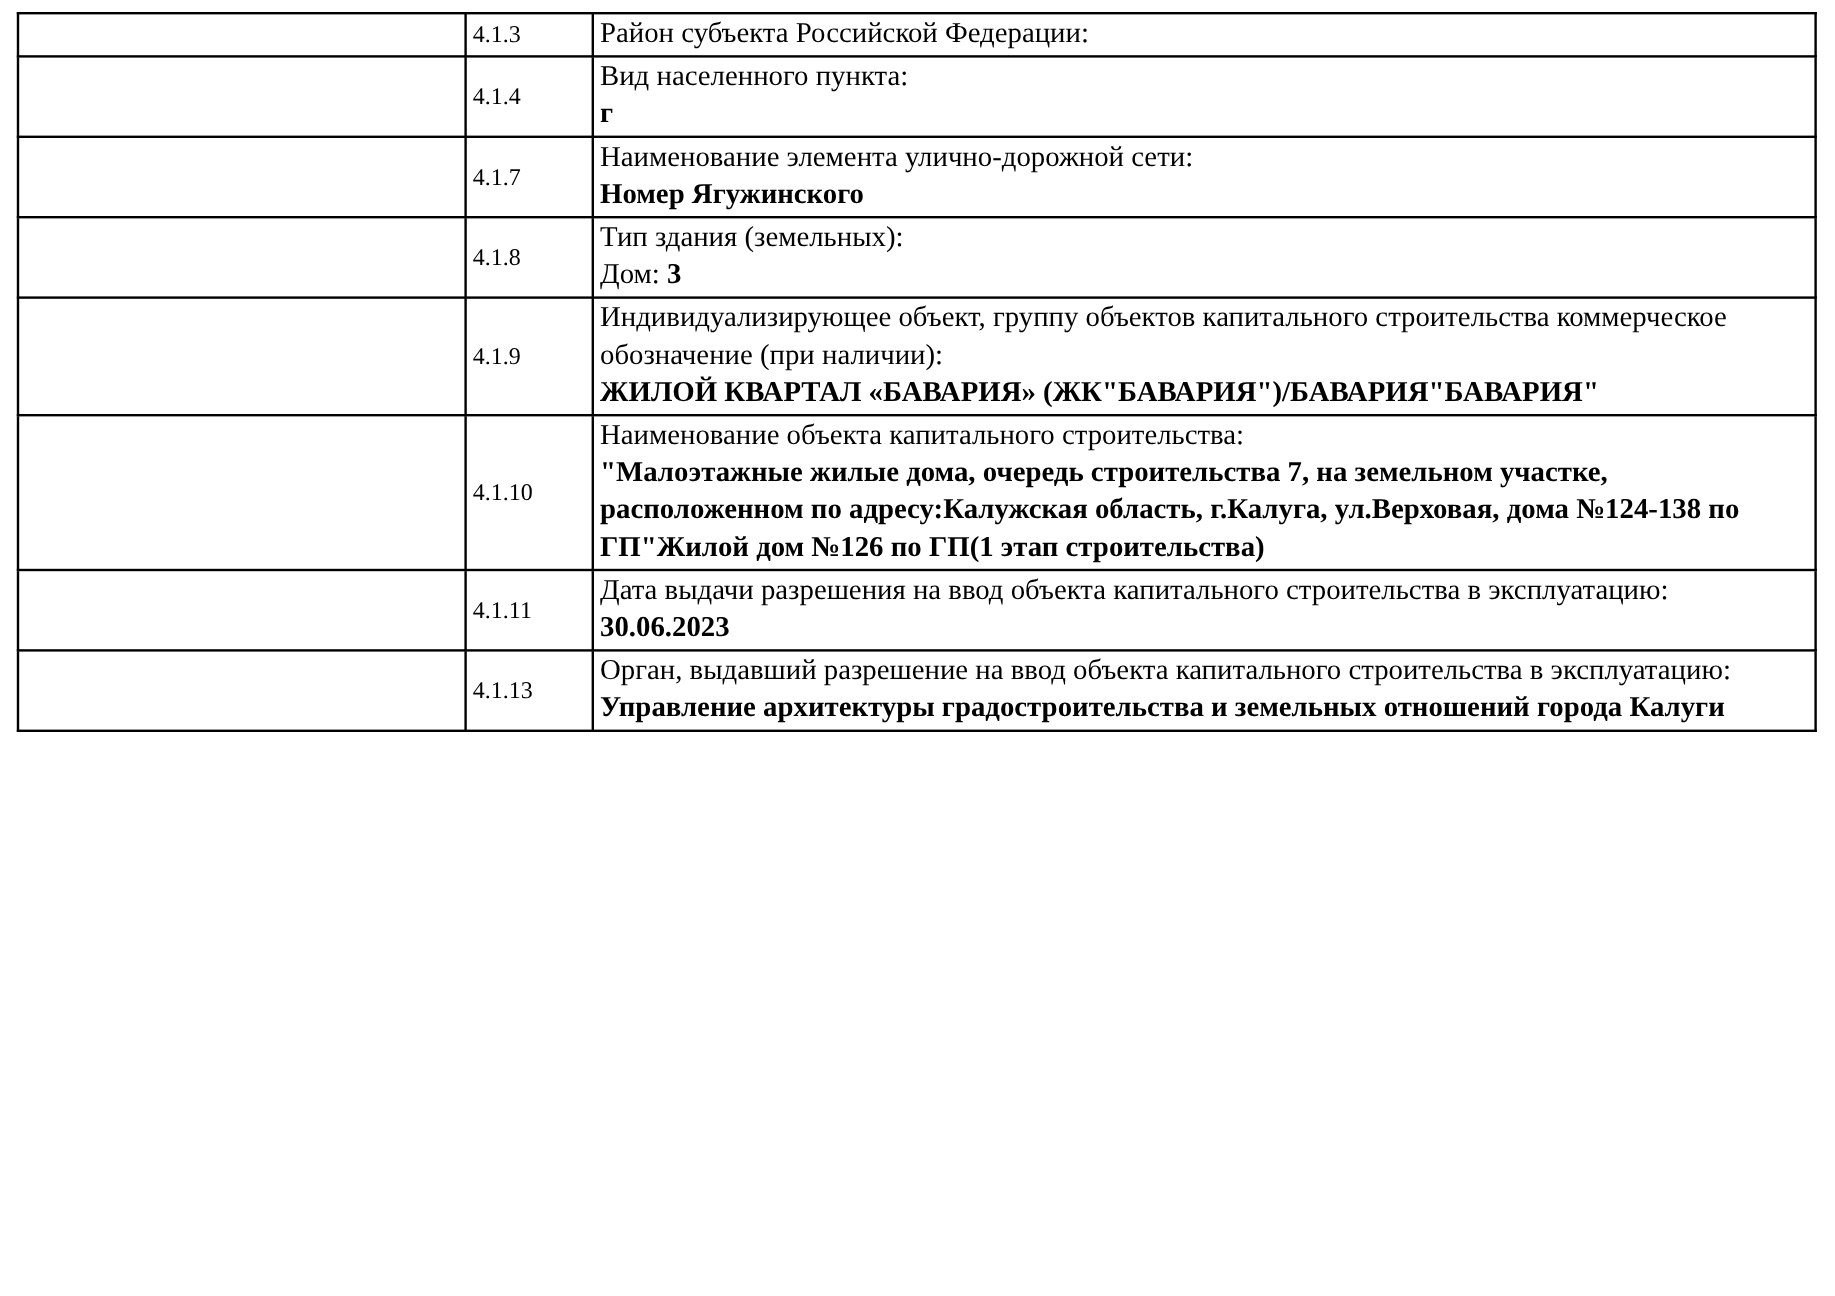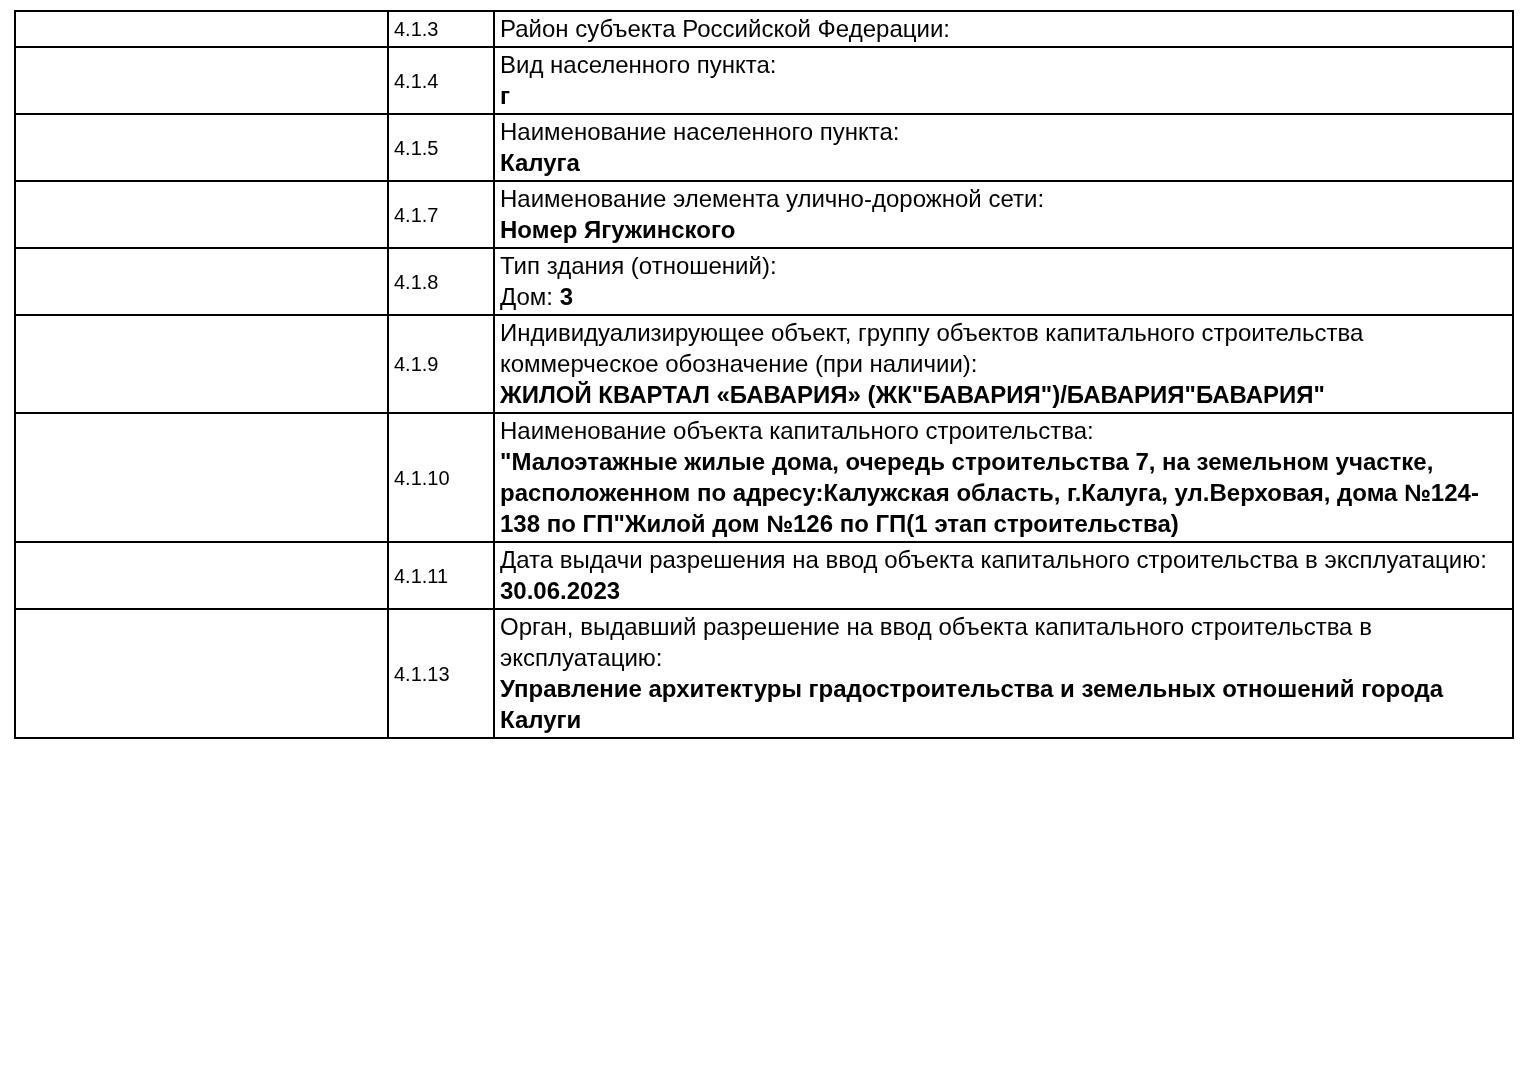--- a/index.html
+++ b/index.html
@@ -12,20 +12,21 @@
   }
   body {
     font-family: "Liberation Sans", "DejaVu Sans", sans-serif;
     color: #000000;
   }
   .doc-page {
     position: relative;
     width: 1253px;
     height: 1080px;
     background: #ffffff;
+    font-family: Liberation Serif, serif;
   }
   table.doc-table {
     position: absolute;
     left: 14px;
     top: 10px;
     width: 1498px;
     border-collapse: collapse;
     table-layout: fixed;
   }
   table.doc-table td {
@@ -79,39 +80,31 @@
         <tr>
           <td class="col-empty"></td>
           <td class="col-num">4.1.4</td>
           <td class="col-content">
             <div class="cell-label">Вид населенного пункта:</div>
             <div><span class="cell-value">г</span></div>
           </td>
         </tr>
         <tr>
           <td class="col-empty"></td>
-          <td class="col-num">4.1.5</td>
-          <td class="col-content">
-            <div class="cell-label">Наименование населенного пункта:</div>
-            <div><span class="cell-value">Калуга</span></div>
-          </td>
-        </tr>
-        <tr>
-          <td class="col-empty"></td>
           <td class="col-num">4.1.7</td>
           <td class="col-content">
             <div class="cell-label">Наименование элемента улично-дорожной сети:</div>
             <div><span class="cell-value">Номер Ягужинского</span></div>
           </td>
         </tr>
         <tr>
           <td class="col-empty"></td>
           <td class="col-num">4.1.8</td>
           <td class="col-content">
-            <div class="cell-label">Тип здания (отношений):</div>
+            <div class="cell-label">Тип здания (земельных):</div>
             <div><span class="value-prefix">Дом: </span><span class="cell-value">3</span></div>
           </td>
         </tr>
         <tr>
           <td class="col-empty"></td>
           <td class="col-num">4.1.9</td>
           <td class="col-content">
             <div class="cell-label">Индивидуализирующее объект, группу объектов капитального строительства коммерческое обозначение (при наличии):</div>
             <div><span class="cell-value">ЖИЛОЙ КВАРТАЛ «БАВАРИЯ» (ЖК"БАВАРИЯ")/БАВАРИЯ"БАВАРИЯ"</span></div>
           </td>

